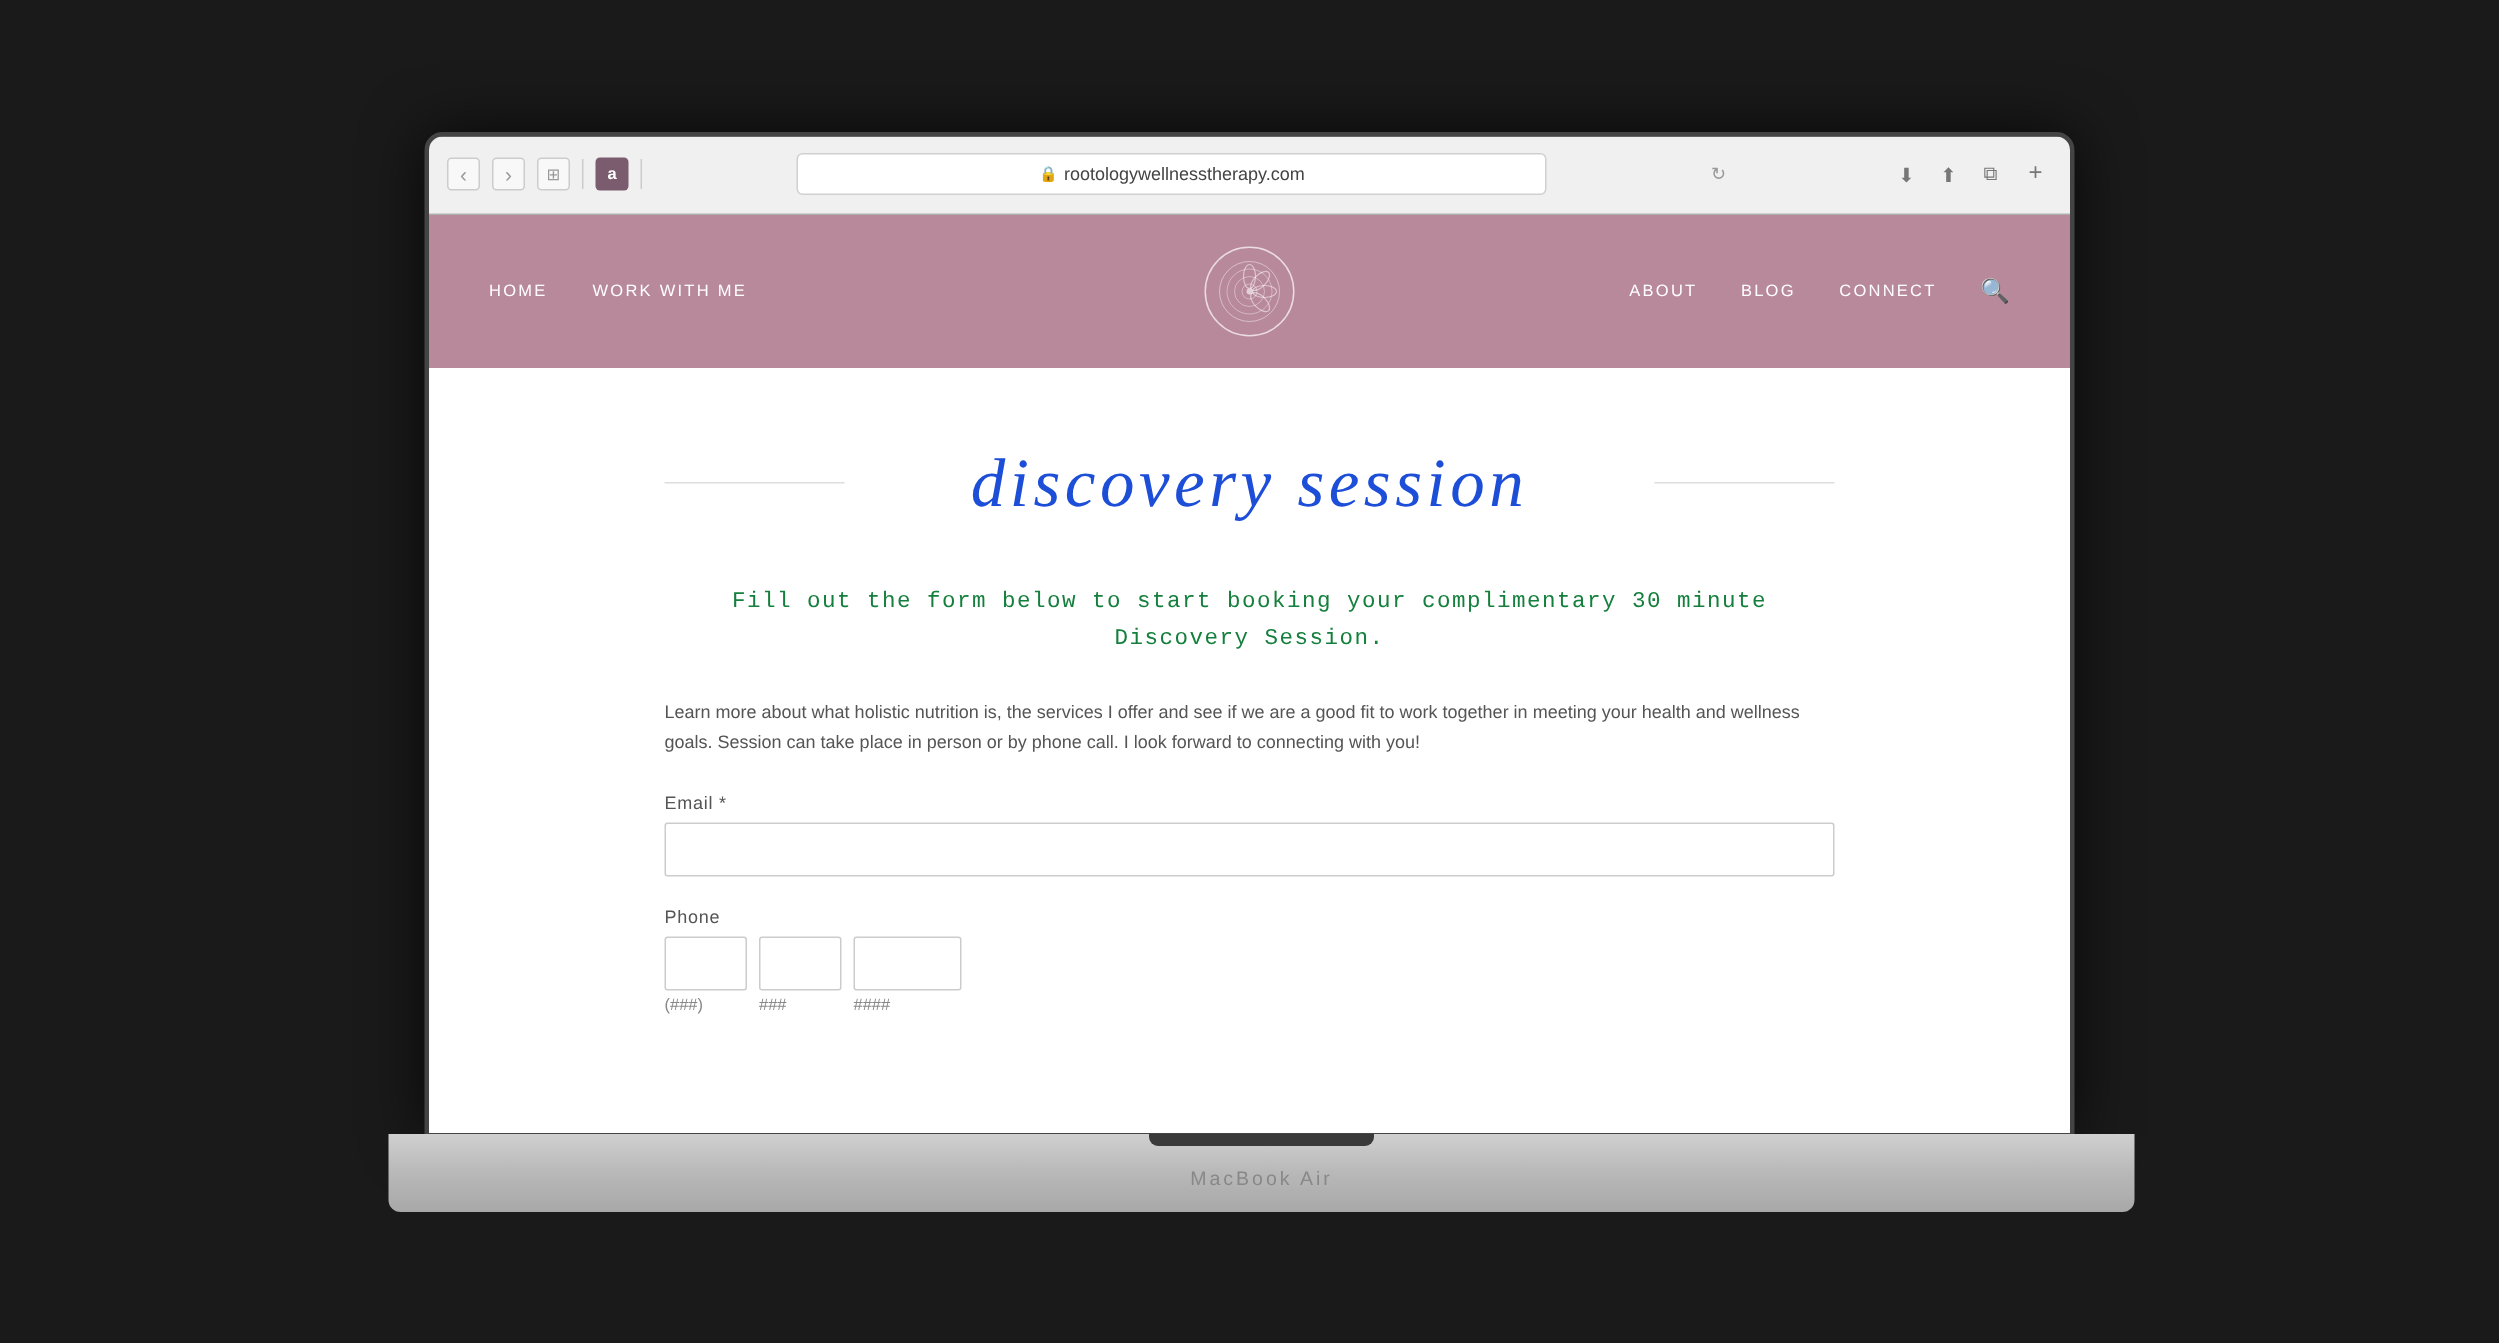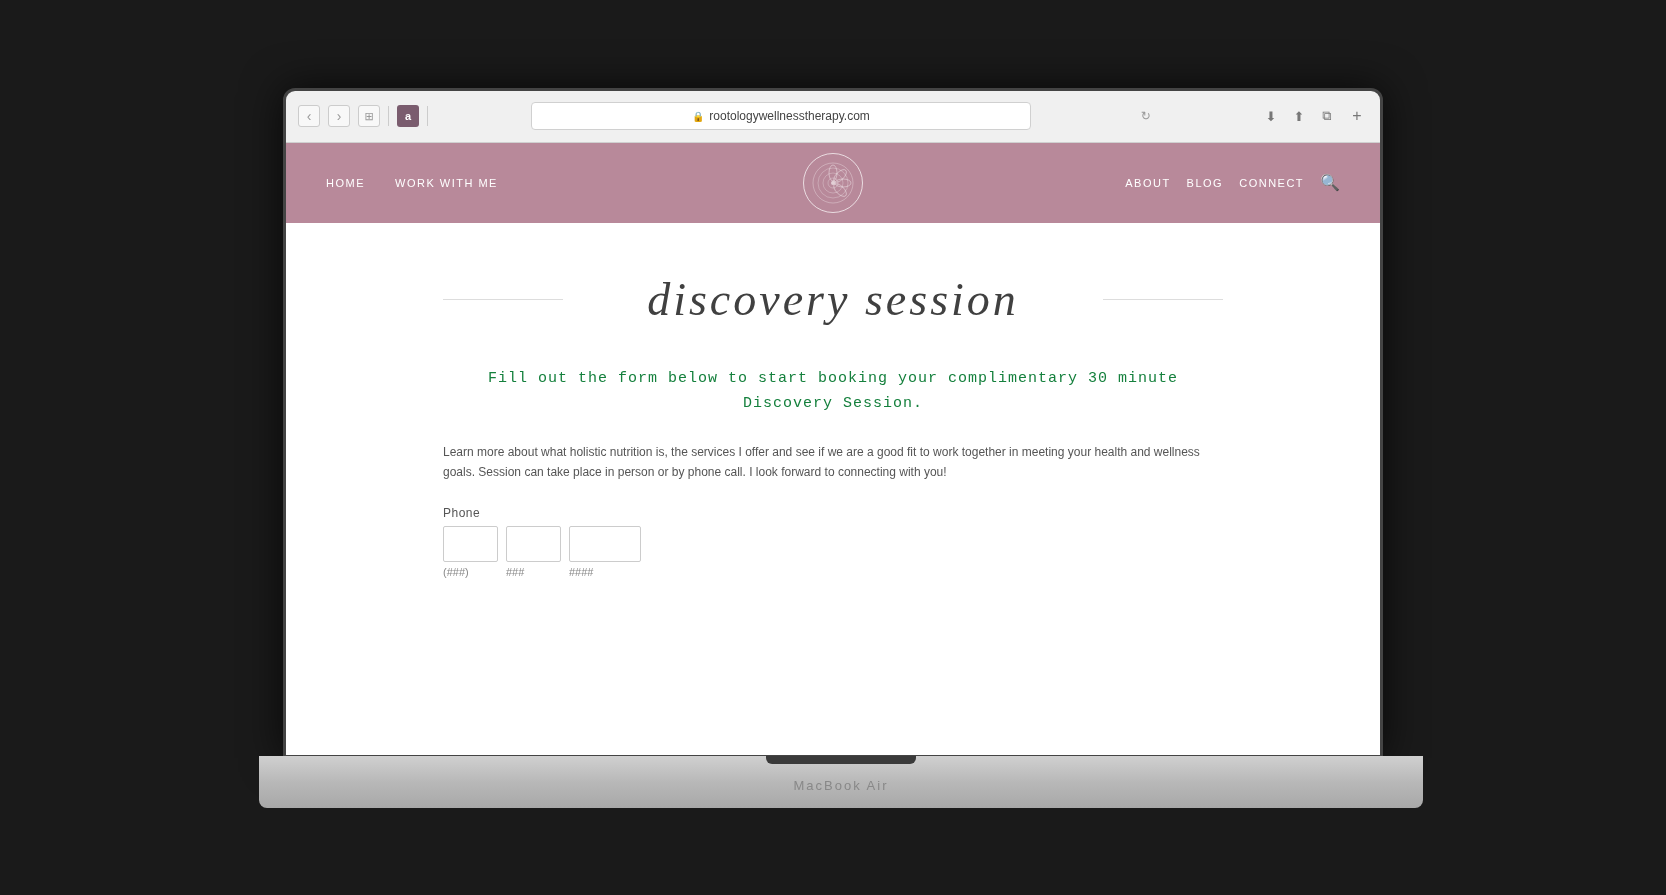--- a/index.html
+++ b/index.html
@@ -187,21 +187,21 @@
       background: white;
     }
 
     
     .site-nav {
       background: #b8899a;
       padding: 0 40px;
       display: flex;
       align-items: center;
       justify-content: space-between;
-      height: 80px;
+      height: 102px;
     }
 
     .nav-links {
       display: flex;
       align-items: center;
       gap: 30px;
       flex: 1;
     }
 
     .nav-link {
@@ -236,21 +236,21 @@
       width: 50px;
       height: 50px;
       display: flex;
       align-items: center;
       justify-content: center;
     }
 
     .nav-right {
       display: flex;
       align-items: center;
-      gap: 16px;
+      gap: 29px;
       flex: 1;
       justify-content: flex-end;
     }
 
     .nav-search {
       color: white;
       font-size: 16px;
       cursor: pointer;
     }
 
@@ -279,21 +279,21 @@
       left: 0;
     }
 
     .title-line-right {
       right: 0;
     }
 
     .page-title {
       font-size: 46px;
       font-weight: 300;
-      color: #404040;
+      color: #1d4ed8;
       letter-spacing: 3px;
       font-family: Georgia, serif;
       font-style: italic;
     }
 
     .subtitle-section {
       text-align: center;
       margin-bottom: 25px;
     }
 
@@ -466,20 +466,24 @@
         <div class="subtitle-section">
           <p class="subtitle-text">Fill out the form below to start booking your complimentary 30 minute</p>
           <p class="subtitle-text">Discovery Session.</p>
         </div>
 
         <p class="description-text">Learn more about what holistic nutrition is, the services I offer and see if we are a good fit to work together in meeting your health and wellness goals. Session can take place in person or by phone call. I look forward to connecting with you!</p>
 
         <form class="form-section">
 
 
+          <div class="form-group">
+            <label class="form-label">Email *</label>
+            <input type="email" class="form-input" style="width: 100%;">
+          </div>
 
           <div class="form-group">
             <label class="form-label">Phone</label>
             <div class="phone-row">
               <div class="phone-input-wrap">
                 <input type="text" class="form-input phone-input phone-input-area" style="">
                 <span class="form-label-small">(###)</span>
               </div>
               <div class="phone-input-wrap">
                 <input type="text" class="form-input phone-input phone-input-prefix" style="">

